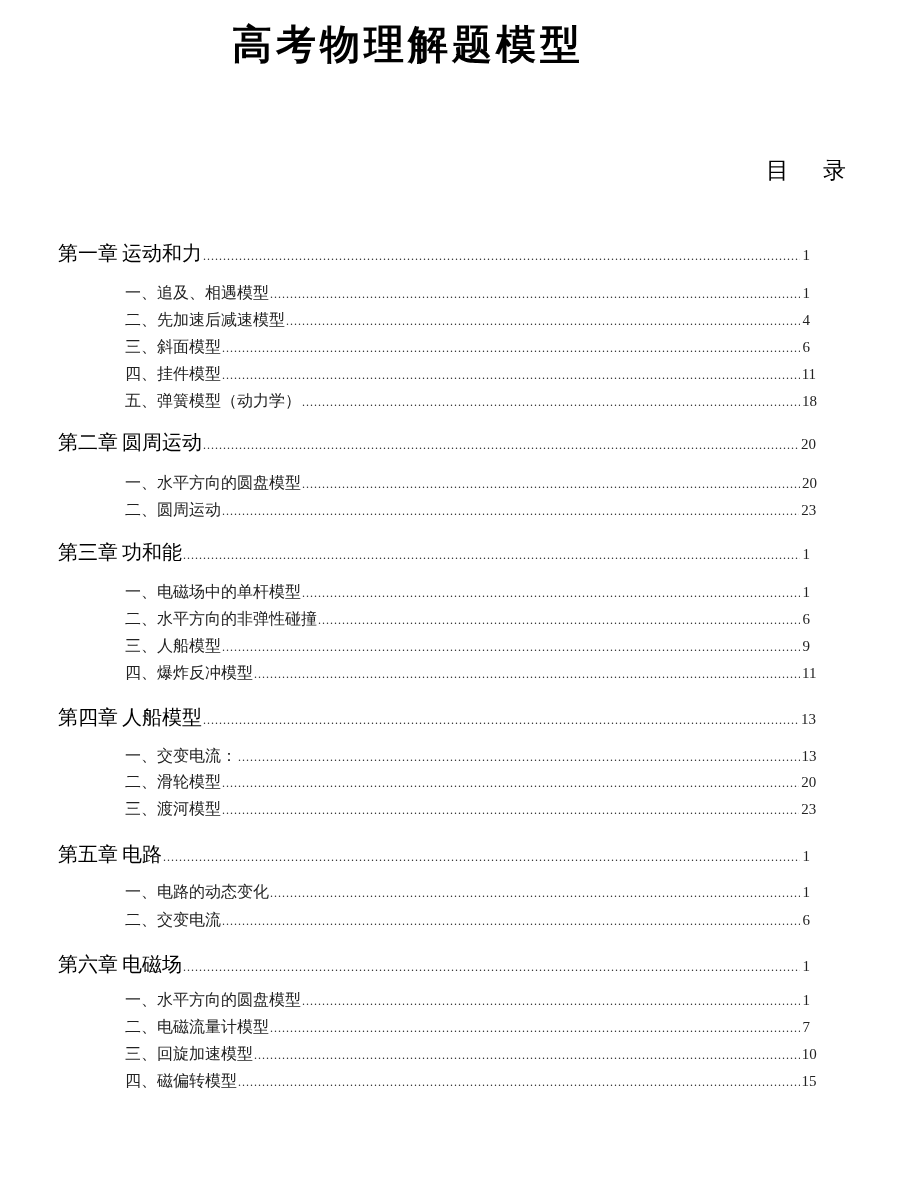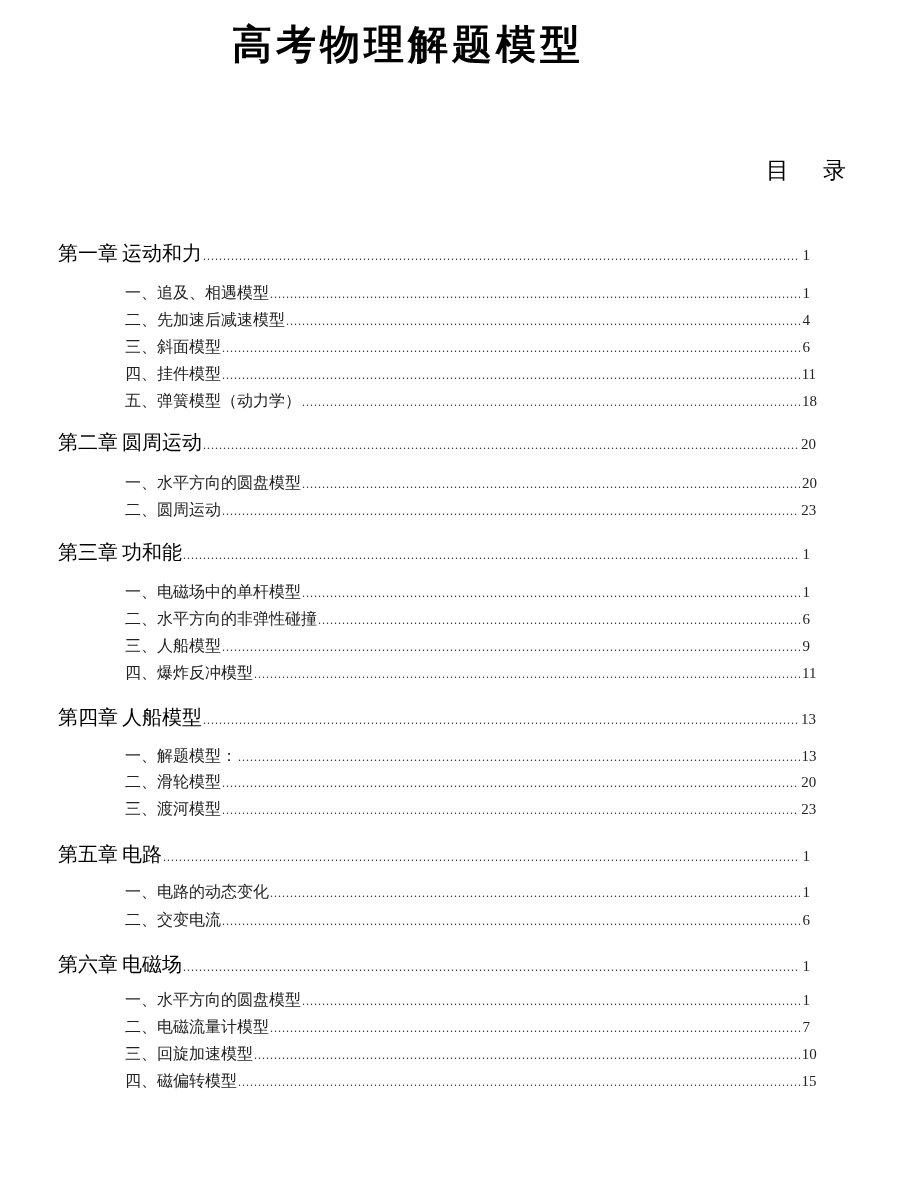--- a/index.html
+++ b/index.html
@@ -170,21 +170,21 @@
   <span class="page">11</span>
 </div>
 
 <div class="toc-row chapter" style="top:704px">
   <span class="ch-num">第四章</span>
   <span>人船模型</span>
   <span class="leader"></span>
   <span class="page">13</span>
 </div>
 <div class="toc-row section" style="top:745px">
-  <span>一、解题模型：</span>
+  <span>一、交变电流：</span>
   <span class="leader"></span>
   <span class="page">13</span>
 </div>
 <div class="toc-row section" style="top:771px">
   <span>二、滑轮模型</span>
   <span class="leader"></span>
   <span class="page">20</span>
 </div>
 <div class="toc-row section" style="top:798px">
   <span>三、渡河模型</span>

